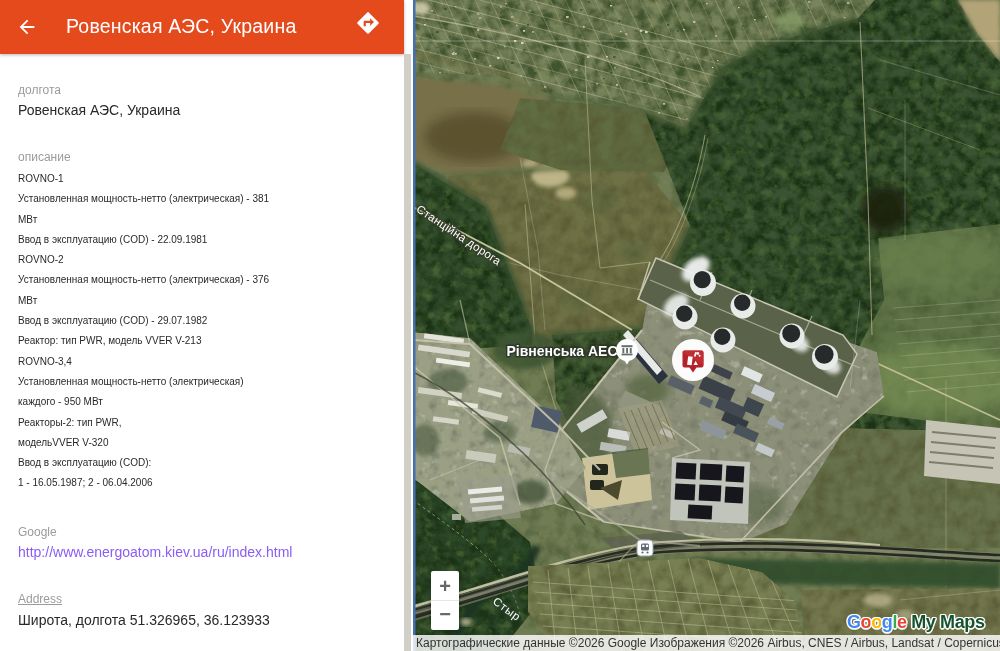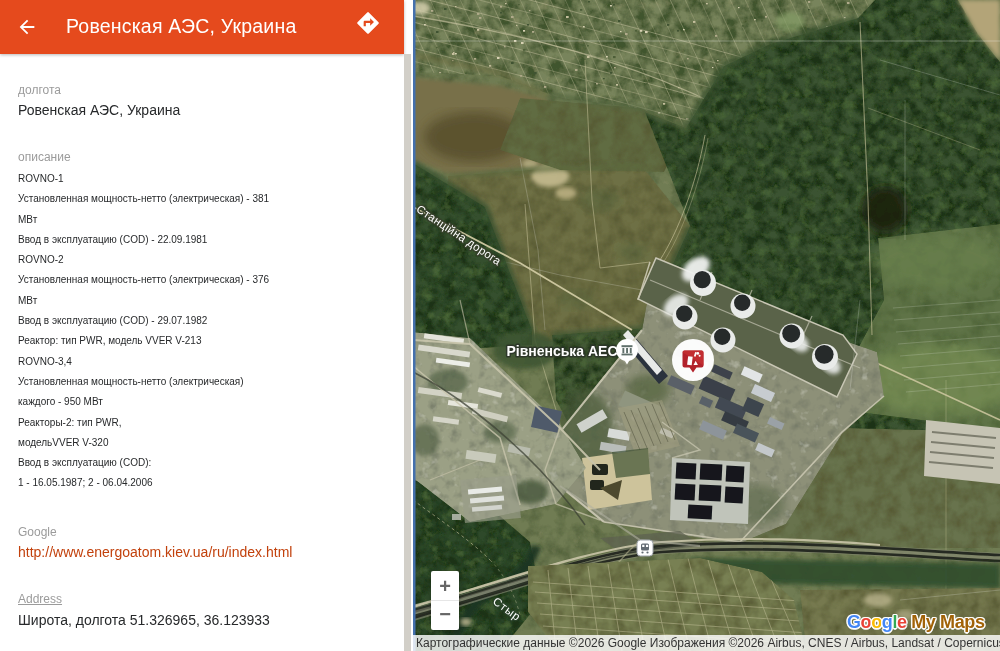--- a/index.html
+++ b/index.html
@@ -9,21 +9,21 @@
   #panel { position:absolute; left:0; top:0; width:372px; height:651px; background:#fff; opacity:0.999; }
   #hdr { position:absolute; left:0; top:0; width:404px; height:54px; background:#e54a1d; box-shadow:0 1px 3px rgba(0,0,0,.28); }
   #hdr .back { position:absolute; left:16px; top:16px; }
   #hdr .title { position:absolute; left:66px; top:15px; color:#fff; font-size:19.5px;
     letter-spacing:0.2px; white-space:nowrap; }
   #hdr .dir { position:absolute; right:23px; top:10px; }
   .lbl { position:absolute; left:18px; color:#9b9b9b; font-size:12px; white-space:nowrap; }
   .val { position:absolute; left:18px; color:#27292b; font-size:14px; white-space:nowrap; }
   #desc { position:absolute; left:18px; top:169px; color:#27292b; font-size:10px;
     line-height:20.3px; white-space:nowrap; }
-  .link { color:#c2410c; }
+  .link { color:#8b5cf6; }
   #sbar { position:absolute; left:404px; top:54px; width:7px; height:597px; background:#d2cfc8; }
   #map { position:absolute; left:413px; top:0; width:587px; height:651px; background:#5c7045; }
   #attr { position:absolute; left:413px; bottom:0; width:587px; height:16px; opacity:0.999;
     background:rgba(255,255,255,0.82); color:#333; font-size:12px; line-height:16px;
     white-space:nowrap; padding-left:3px; z-index:6; }
   #zoomctl { position:absolute; left:431px; top:571px; width:28px; height:59px; opacity:0.999;
     background:#fff; border-radius:2px; box-shadow:0 1px 4px rgba(0,0,0,.3); z-index:5; }
   #zoomctl .plus, #zoomctl .minus { position:absolute; left:0; width:28px; height:29px;
     color:#666; font-size:20px; text-align:center; font-weight:bold; }
   #zoomctl .plus { top:0; line-height:30px; }
@@ -649,21 +649,21 @@
 
     <rect x="413" y="0" width="2.5" height="651" fill="#4470ad"></rect>
 
   </svg>
   </div>
 
   <div id="zoomctl">
       <div class="plus">+</div>
       <div class="minus">−</div>
     </div>
-  <div id="gmm"><span style="color:#4286f5">G</span><span style="color:#ea4335">o</span><span style="color:#fbbc05">o</span><span style="color:#4286f5">g</span><span style="color:#34a853">l</span><span style="color:#ea4335">e</span><span style="color:#a16207">&nbsp;My&nbsp;Maps</span></div>
+  <div id="gmm"><span style="color:#4286f5">G</span><span style="color:#ea4335">o</span><span style="color:#fbbc05">o</span><span style="color:#4286f5">g</span><span style="color:#34a853">l</span><span style="color:#ea4335">e</span><span style="color:#14532d">&nbsp;My&nbsp;Maps</span></div>
   <div id="attr">Картографические данные ©2026 Google Изображения ©2026 Airbus, CNES / Airbus, Landsat / Copernicus</div>
 
   <div id="panel">
     <div id="hdr">
       <svg class="back" width="22" height="22" viewBox="0 0 24 24">
         <path d="M20 11H7.8l5.6-5.6L12 4l-8 8 8 8 1.4-1.4L7.8 13H20v-2z" fill="#fff"></path>
       </svg>
       <div class="title">Ровенская АЭС, Украина</div>
       <svg class="dir" width="26" height="26" viewBox="0 0 24 24">
         <path d="M21.71 11.29l-9-9a.996.996 0 0 0-1.41 0l-9 9a.996.996 0 0 0 0 1.41l9 9c.39.39 1.02.39 1.41 0l9-9a.996.996 0 0 0 0-1.41zM14 14.5V12h-4v3H8v-4c0-.55.45-1 1-1h5V7.5l3.5 3.5-3.5 3.5z" fill="#fff"></path>

